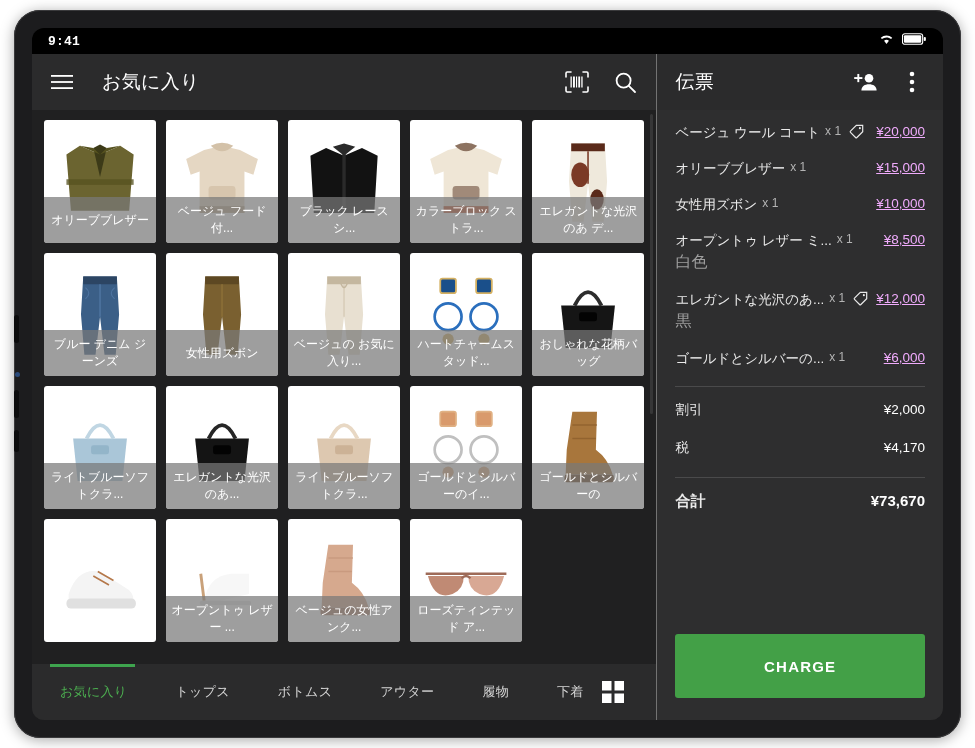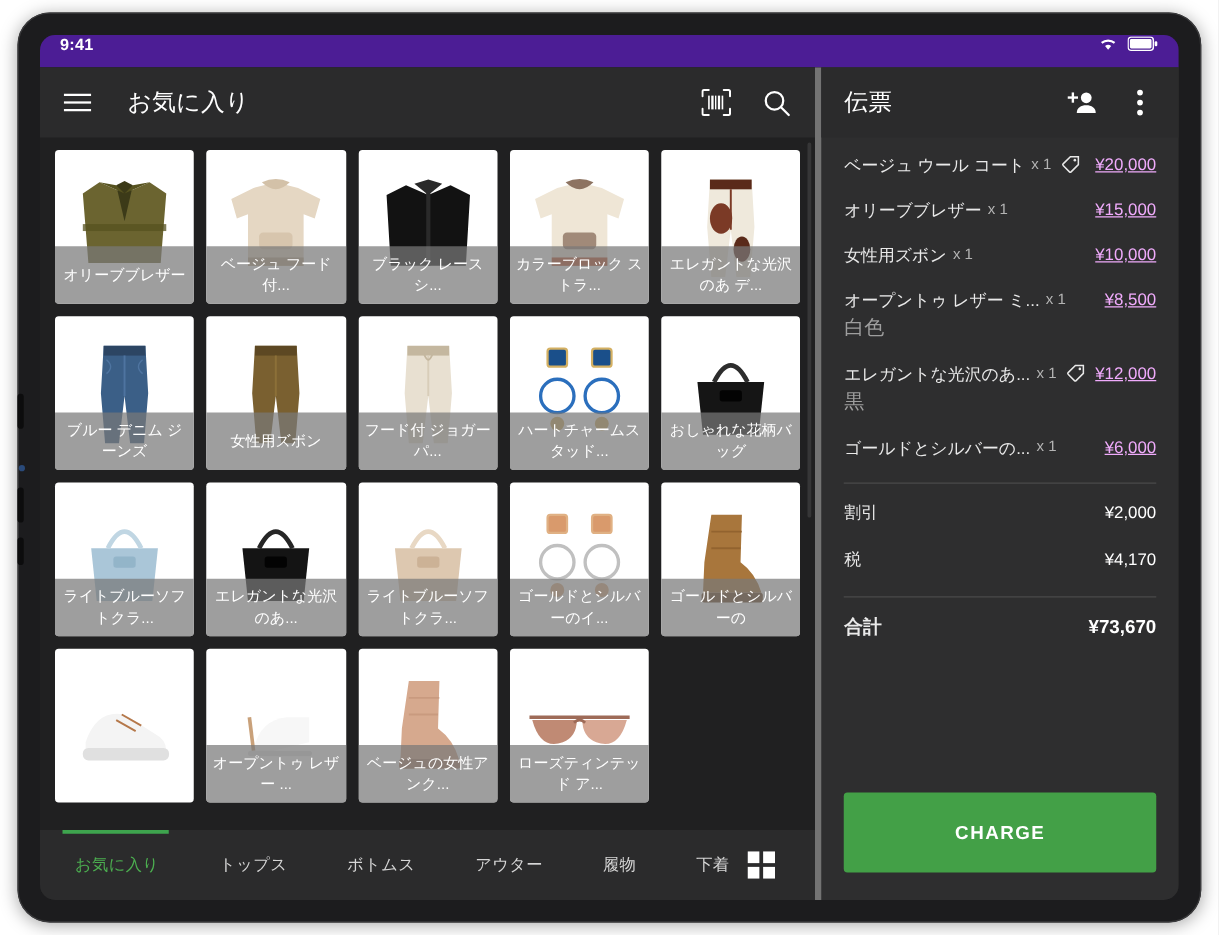--- a/index.html
+++ b/index.html
@@ -46,25 +46,26 @@
     background: #202021;
     border-radius: 12px;
     overflow: hidden;
     display: flex;
     flex-direction: column;
   }
 
   
   #statusbar {
     height: 26px;
-    background: #4c1d95;
-    display: flex;
-    align-items: flex-start;
+    background: #000000;
+    display: flex;
+    align-items: center;
     padding: 0 16px;
     flex: 0 0 auto;
+    font-family: Liberation Mono, monospace;
   }
   #clock {
     color: #ffffff;
     font-size: 13px;
     font-weight: bold;
     letter-spacing: 0.2px;
   }
   #status-right {
     margin-left: auto;
     display: flex;
@@ -168,21 +169,21 @@
   #tabs-row { display: flex; align-items: center; gap: 28px; }
   #grid-view-icon { margin-left: auto; margin-right: 22px; cursor: pointer; display:flex; }
 
   
   #receipt {
     flex: 1 1 auto;
     background: #2e2e2f;
     display: flex;
     flex-direction: column;
     min-height: 0;
-    border-left: 5px solid #737373;
+    border-left: 1px solid #737373;
   }
   #receipt-bar {
     height: 56px;
     background: #2b2b2c;
     display: flex;
     align-items: center;
     padding: 0 18px;
     flex: 0 0 auto;
   }
   #receipt-title { color: #ffffff; font-size: 19px; letter-spacing: 0.3px; }
@@ -381,21 +382,21 @@
               </div>
               <div class="tile">
                 <div class="tile-art"><svg viewBox="0 0 100 100" preserveAspectRatio="xMidYMid meet" width="100%" height="100%">
                     <path d="M35 16 H65 L67 50 L64 86 H54 L50 52 L46 86 H36 L33 50 Z" fill="#e8e0d1"></path>
                 <rect x="35" y="16" width="30" height="7" fill="#c4b79f"></rect>
                 <path d="M50 23 L50 52" stroke="#d8cdb9" stroke-width="1.4" fill="none"></path>
 
                 <path d="M47 22 q3 8 6 0" stroke="#c4b79f" stroke-width="1.3" fill="none"></path>
                 </svg></div>
                 <div class="tile-label">
-                  <span>フード付 ジョガーパ...</span>
+                  <span>ベージュの お気に入り...</span>
                 </div>
               </div>
               <div class="tile">
                 <div class="tile-art"><svg viewBox="0 0 100 100" preserveAspectRatio="xMidYMid meet" width="100%" height="100%">
                     <g>
                 <rect x="27" y="18" width="14" height="13" rx="2" fill="#1a4f8a" stroke="#d4b062" stroke-width="1.6"></rect>
                 <rect x="59" y="18" width="14" height="13" rx="2" fill="#1a4f8a" stroke="#d4b062" stroke-width="1.6"></rect>
                 <circle cx="34" cy="52" r="12" fill="none" stroke="#2b6fbd" stroke-width="2.4"></circle>
                 <circle cx="66" cy="52" r="12" fill="none" stroke="#2b6fbd" stroke-width="2.4"></circle>
                 <circle cx="34" cy="72" r="5" fill="#d4b062"></circle>

